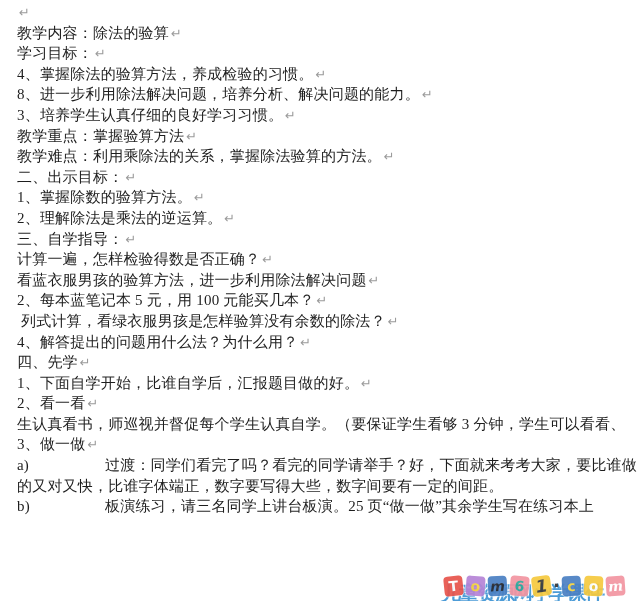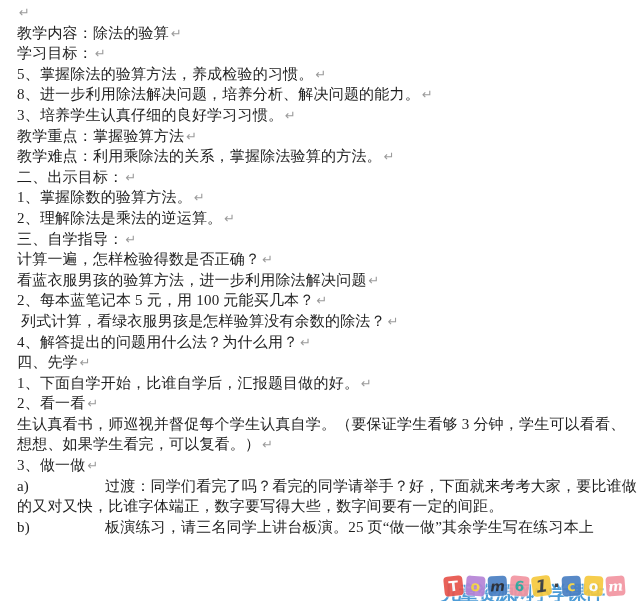--- a/index.html
+++ b/index.html
@@ -80,39 +80,38 @@
     font-family:"DejaVu Sans",sans-serif;
   }
 </style>
 </head>
 <body>
 
 <div class="doc">
   <div class="line"><span></span><span class="mark">↵</span></div>
   <div class="line"><span>教学内容：除法的验算</span><span class="mark">↵</span></div>
   <div class="line"><span>学习目标：</span><span class="mark">↵</span></div>
-  <div class="line"><span>5、掌握除法的验算方法，养成检验的习惯。</span><span class="mark">↵</span></div>
+  <div class="line"><span>4、掌握除法的验算方法，养成检验的习惯。</span><span class="mark">↵</span></div>
   <div class="line"><span>8、进一步利用除法解决问题，培养分析、解决问题的能力。</span><span class="mark">↵</span></div>
   <div class="line"><span>3、培养学生认真仔细的良好学习习惯。</span><span class="mark">↵</span></div>
   <div class="line"><span>教学重点：掌握验算方法</span><span class="mark">↵</span></div>
   <div class="line"><span>教学难点：利用乘除法的关系，掌握除法验算的方法。</span><span class="mark">↵</span></div>
   <div class="line"><span>二、出示目标：</span><span class="mark">↵</span></div>
   <div class="line"><span>1、掌握除数的验算方法。</span><span class="mark">↵</span></div>
   <div class="line"><span>2、理解除法是乘法的逆运算。</span><span class="mark">↵</span></div>
   <div class="line"><span>三、自学指导：</span><span class="mark">↵</span></div>
   <div class="line"><span>计算一遍，怎样检验得数是否正确？</span><span class="mark">↵</span></div>
   <div class="line"><span>看蓝衣服男孩的验算方法，进一步利用除法解决问题</span><span class="mark">↵</span></div>
   <div class="line"><span>2、每本蓝笔记本 5 元，用 100 元能买几本？</span><span class="mark">↵</span></div>
   <div class="line"><span> 列式计算，看绿衣服男孩是怎样验算没有余数的除法？</span><span class="mark">↵</span></div>
   <div class="line"><span>4、解答提出的问题用什么法？为什么用？</span><span class="mark">↵</span></div>
   <div class="line"><span>四、先学</span><span class="mark">↵</span></div>
   <div class="line"><span>1、下面自学开始，比谁自学后，汇报题目做的好。</span><span class="mark">↵</span></div>
   <div class="line"><span>2、看一看</span><span class="mark">↵</span></div>
   <div class="line"><span>生认真看书，师巡视并督促每个学生认真自学。（要保证学生看够 3 分钟，学生可以看看、</span><span class="mark"></span></div>
-  <div class="line"><span>想想、如果学生看完，可以复看。）</span><span class="mark">↵</span></div>
   <div class="line"><span>3、做一做</span><span class="mark">↵</span></div>
   <div class="line"><span class="tab">a)</span><span>过渡：同学们看完了吗？看完的同学请举手？好，下面就来考考大家，要比谁做</span><span class="mark"></span></div>
   <div class="line"><span>的又对又快，比谁字体端正，数字要写得大些，数字间要有一定的间距。</span><span class="mark"></span></div>
   <div class="line"><span class="tab">b)</span><span>板演练习，请三名同学上讲台板演。25 页“做一做”其余学生写在练习本上</span><span class="mark"></span></div>
 </div>
 
 <div class="wm-cn" title="儿童资源网小学课件" style="color: rgb(77, 156, 215);">儿童资源网小学课件</div>
 
 <div class="wm-tiles">
   <span class="tile t1" style="background: rgb(232, 84, 76); color: rgb(255, 255, 255);">T</span>

